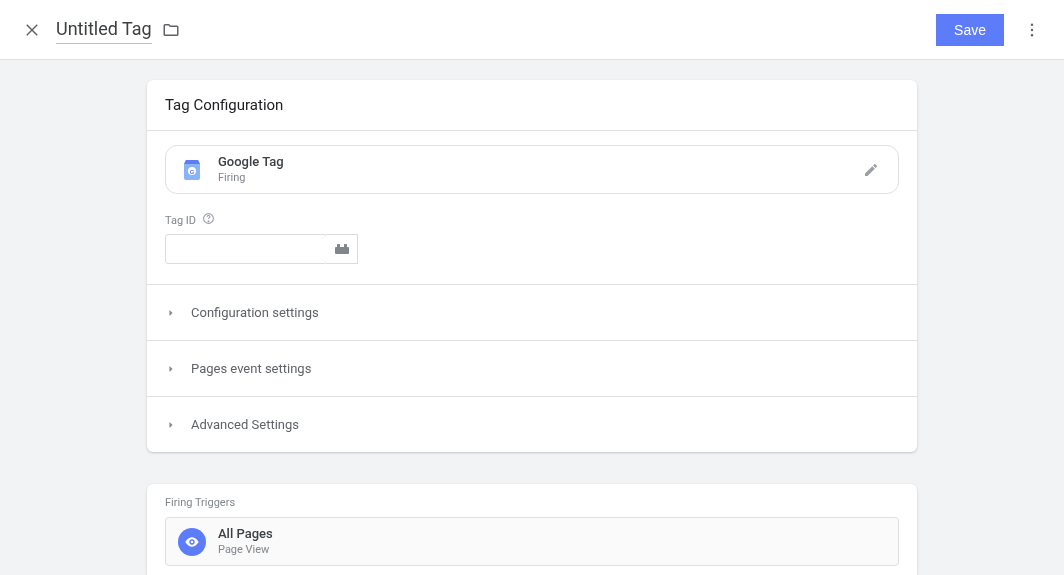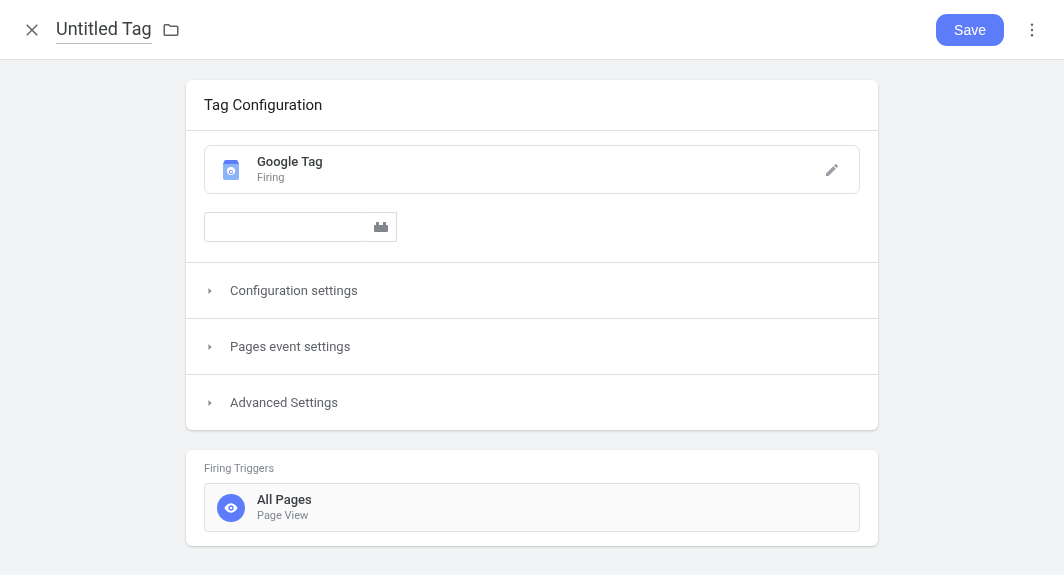--- a/index.html
+++ b/index.html
@@ -38,62 +38,62 @@
   }
   .folder-icon {
     color: #5f6368;
     display: flex; align-items: center;
   }
   .header-spacer { flex: 1; }
   .save-btn {
     background: #5c7cfa;
     color: #fff;
     border: none;
-    border-radius: 11px;
+    border-radius: 0;
     padding: 8px 18px;
     font-size: 14px;
     font-weight: 500;
     cursor: pointer;
     margin-right: 8px;
   }
   .more-btn {
     width: 40px; height: 40px;
     display: flex; align-items: center; justify-content: center;
     cursor: pointer;
     color: #5f6368;
   }
   .main {
     display: flex; flex-direction: column; align-items: center;
     padding: 20px 0;
   }
   .card {
-    width: 692px;
+    width: 770px;
     background: #fff;
     border-radius: 6px;
     box-shadow: 0 1px 2px rgba(60,64,67,0.15), 0 1px 3px rgba(60,64,67,0.1);
-    margin-bottom: 20px;
+    margin-bottom: 32px;
   }
   .card-header {
     font-size: 15px;
     font-weight: 400;
     color: #202124;
     padding: 16px 18px;
     border-bottom: 1px solid #e0e0e0;
   }
   .card-body {
     padding: 14px 18px 0 18px;
   }
   .section-label {
     font-size: 11px;
     color: #80868b;
     margin-bottom: 8px;
   }
   .type-row {
     border: 1px solid #e0e0e0;
-    border-radius: 7px;
+    border-radius: 12px;
     display: flex;
     align-items: center;
     padding: 8px 12px;
     margin-bottom: 18px;
   }
   .type-icon-wrap {
     width: 28px; height: 28px;
     display: flex; align-items: center; justify-content: center;
     margin-right: 12px;
   }
@@ -218,20 +218,30 @@
           <div class="t1">Google Tag</div>
           <div class="t2">Firing</div>
         </div>
         <div class="edit-icon">
           <svg width="16" height="16" viewBox="0 0 24 24" fill="currentColor">
               <path d="M3 17.25V21h3.75l11-11-3.75-3.75-11 11zM20.7 7.04a1 1 0 0 0 0-1.41l-2.34-2.34a1 1 0 0 0-1.41 0L15 5.24l3.75 3.75 1.95-1.95z"></path>
             </svg>
         </div>
       </div>
 
+      <div class="label-row">
+        <span class="label-text">Tag ID</span>
+        <span class="help-icon">
+          <svg width="13" height="13" viewBox="0 0 24 24" fill="none" stroke="currentColor" stroke-width="2">
+              <circle cx="12" cy="12" r="9"></circle>
+              <path d="M9.5 9a2.5 2.5 0 1 1 3.5 2.3c-.8.4-1 1-1 1.7"></path>
+              <circle cx="12" cy="17" r="0.8" fill="currentColor"></circle>
+            </svg>
+        </span>
+      </div>
       <div class="input-row">
         <input class="text-input" type="text" value="" style="">
         <div class="var-btn">
           <svg width="16" height="12" viewBox="0 0 16 12" fill="currentColor">
               <rect x="1" y="4" width="14" height="7" rx="1"></rect>
               <rect x="3" y="1" width="3" height="3" rx="0.5"></rect>
               <rect x="10" y="1" width="3" height="3" rx="0.5"></rect>
             </svg>
         </div>
       </div>

